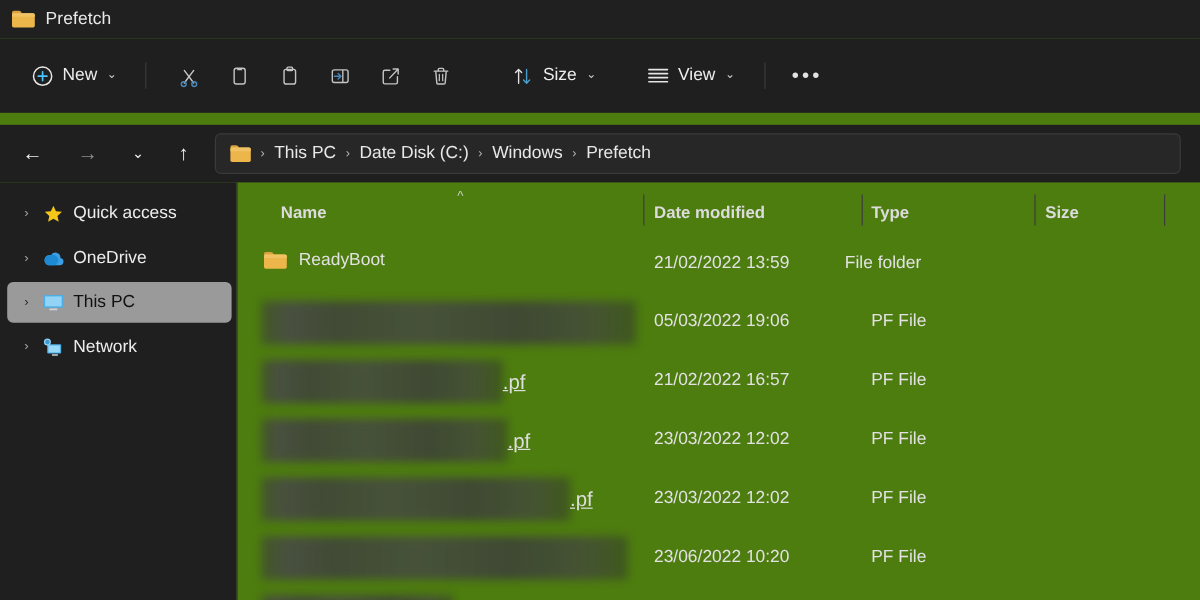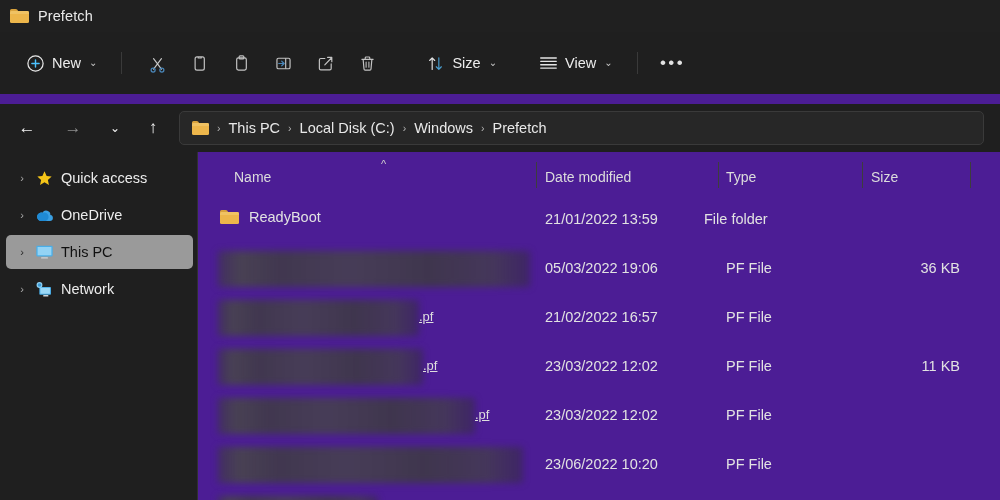--- a/index.html
+++ b/index.html
@@ -3,21 +3,21 @@
 <meta charset="utf-8">
 <style>
   * { box-sizing: border-box; margin: 0; padding: 0; }
   html, body {
     width: 1000px; height: 500px;
     background: #1f1f1f;
     font-family: "Liberation Sans", sans-serif;
     color: #e6e6e6;
     overflow: hidden;
   }
-  #app { position: relative; width: 1000px; height: 500px; background: #4c1d95; padding-left: 40px; }
+  #app { position: relative; width: 1000px; height: 500px; background: #4d7c0f; padding-left: 40px; }
 
   
   .titlebar {
     position: absolute; left: 0; top: 0; width: 1000px; height: 32px;
     display: flex; align-items: center; padding-left: 10px; background: #202020;
   }
   .tb-folder { width: 19px; height: 15px; position: relative; margin-right: 9px; }
   .tb-title { font-size: 14.5px; color: #e8e8e8; letter-spacing: .1px; }
 
   
@@ -86,41 +86,41 @@
   .navitem.selected .navlabel { color: #101010; }
   .navitem.selected .exp { color: #2a2a2a; }
   .exp { width: 20px; font-size: 11px; color: #a9a9a9; text-align: center; }
   .navglyph { width: 24px; display: flex; align-items: center; justify-content: center; }
   .navlabel { font-size: 14.5px; color: #ececec; margin-left: 5px; }
 
   
   .content { position: absolute; left: 198px; top: 152px; width: 802px; height: 348px; overflow: hidden; }
   .colheader { position: relative; height: 44px; display: flex; align-items: flex-end; }
   .col {
-    position: absolute; bottom: 11px; font-size: 14px; color: #dcdcdc; cursor: default;
+    position: absolute; bottom: 11px; font-size: 14px; color: #dcdcdc; cursor: default; font-weight: bold;
   }
   .colline { position: absolute; top: 10px; height: 26px; width: 1px; background: #3d3d3d; }
   .sortcaret { position: absolute; top: 6px; font-size: 11px; color: #cfcfcf; }
 
   .row { position: relative; height: 49px; }
   .cell { position: absolute; font-size: 14.5px; color: #e2e2e2; top: 15px; cursor: default; }
   .cell.name { left: 22px; display: flex; align-items: center; gap: 10px; top: 13px; }
   .cell.size { text-align: right; }
 
   
   .blur {
     position: absolute; left: 20px; top: 6px; height: 36px;
     border-radius: 2px;
     background: linear-gradient(90deg,
       rgba(58,58,58,.55) 0%, rgba(72,72,72,.85) 7%, rgba(62,62,62,.8) 20%,
       rgba(70,70,70,.78) 42%, rgba(60,60,60,.8) 68%, rgba(66,66,66,.7) 88%,
       rgba(46,46,46,.45) 100%);
     filter: blur(3.5px);
   }
-  .ext { position: absolute; top: 15px; font-size: 13px; color: #dedede; text-decoration: underline; }
+  .ext { position: absolute; top: 15px; font-size: 17px; color: #dedede; text-decoration: underline; }
 </style>
 </head>
 <body>
 
 <div id="app">
 
   <div class="titlebar">
     <span class="tb-folder folder">
       <span class="tab"></span>
         <span class="body"></span>
@@ -233,21 +233,21 @@
 
     <div class="addressbar">
       <span class="folder" style="width:17px;height:14px;margin:0 5px 0 2px;">
         <span class="tab"></span>
           <span class="body"></span>
           <span class="lip"></span>
       </span>
       <span class="crumbsep">›</span>
       <span class="crumb">This PC</span>
       <span class="crumbsep">›</span>
-      <span class="crumb">Local Disk (C:)</span>
+      <span class="crumb">Date Disk (C:)</span>
       <span class="crumbsep">›</span>
       <span class="crumb">Windows</span>
       <span class="crumbsep">›</span>
       <span class="crumb">Prefetch</span>
     </div>
   </div>
 
   <div class="sidebar">
 
     <div class="navitem">
@@ -316,46 +316,44 @@
 
     <div class="row">
       <span class="cell name">
         <span class="folder" style="width:19px;height:15px;">
           <span class="tab"></span>
             <span class="body"></span>
             <span class="lip"></span>
         </span>
         <span>ReadyBoot</span>
       </span>
-      <span class="cell" style="left:347px">21/01/2022 13:59</span>
+      <span class="cell" style="left:347px">21/02/2022 13:59</span>
       <span class="cell" style="left:506px">File folder</span>
       <span class="cell size" style="left:620px;width:142px"></span>
     </div>
 
     <div class="row">
       <span class="blur" style="width:312px"></span>
       <span class="ext" style="left:332px"></span>
       <span class="cell" style="left:347px">05/03/2022 19:06</span>
       <span class="cell" style="left:528px">PF File</span>
-      <span class="cell size" style="left:620px;width:142px">36 KB</span>
     </div>
 
     <div class="row">
       <span class="blur" style="width:201px"></span>
       <span class="ext" style="left:221px">.pf</span>
       <span class="cell" style="left:347px">21/02/2022 16:57</span>
       <span class="cell" style="left:528px">PF File</span>
     </div>
 
     <div class="row">
       <span class="blur" style="width:205px"></span>
       <span class="ext" style="left:225px">.pf</span>
       <span class="cell" style="left:347px">23/03/2022 12:02</span>
       <span class="cell" style="left:528px">PF File</span>
-      <span class="cell size" style="left:620px;width:142px">11 KB</span>
     </div>
 
     <div class="row">
       <span class="blur" style="width:257px"></span>
       <span class="ext" style="left:277px">.pf</span>
       <span class="cell" style="left:347px">23/03/2022 12:02</span>
       <span class="cell" style="left:528px">PF File</span>
     </div>
 
     <div class="row">

